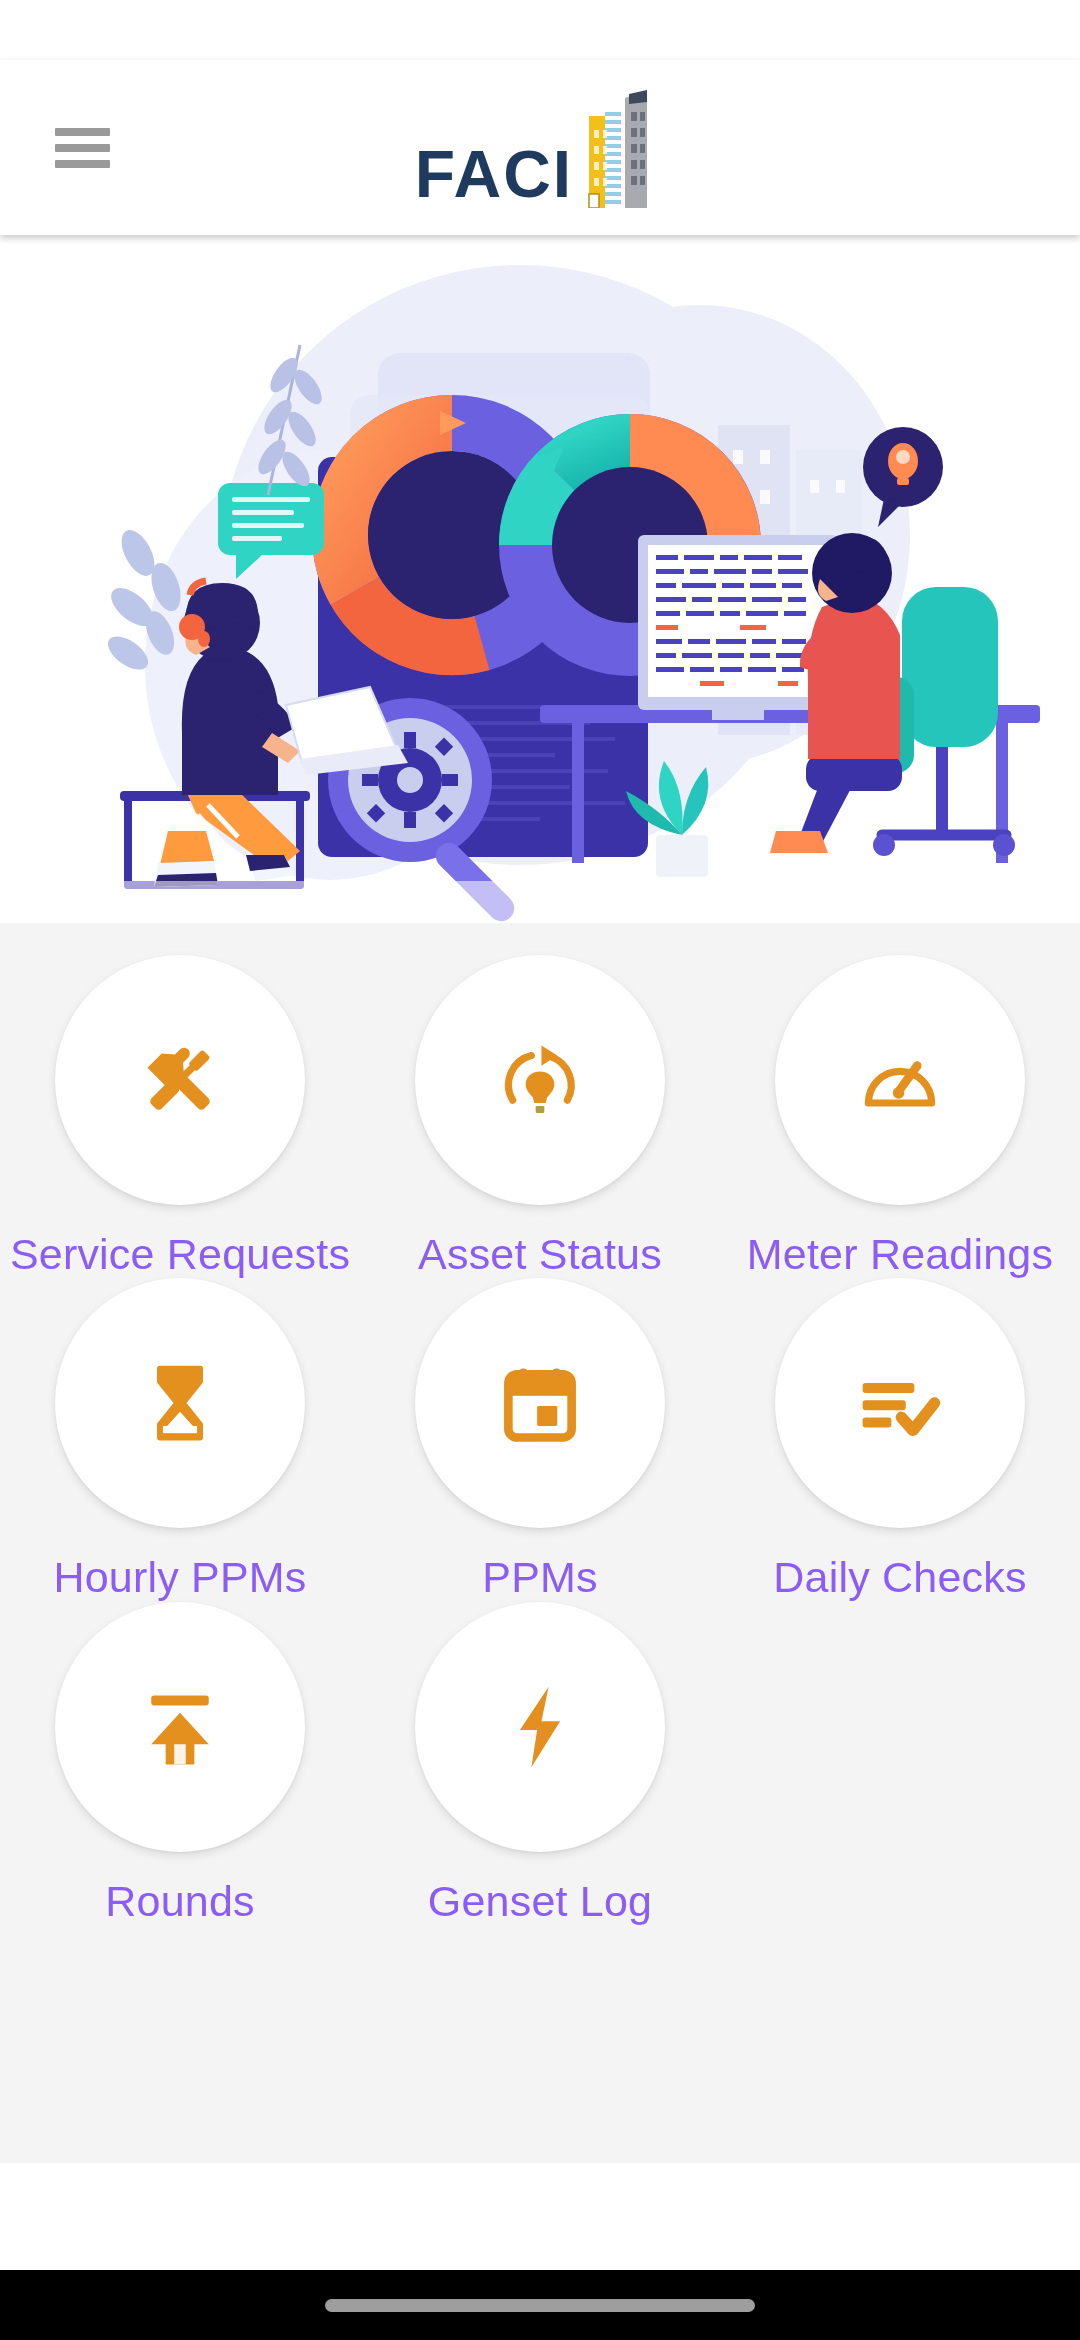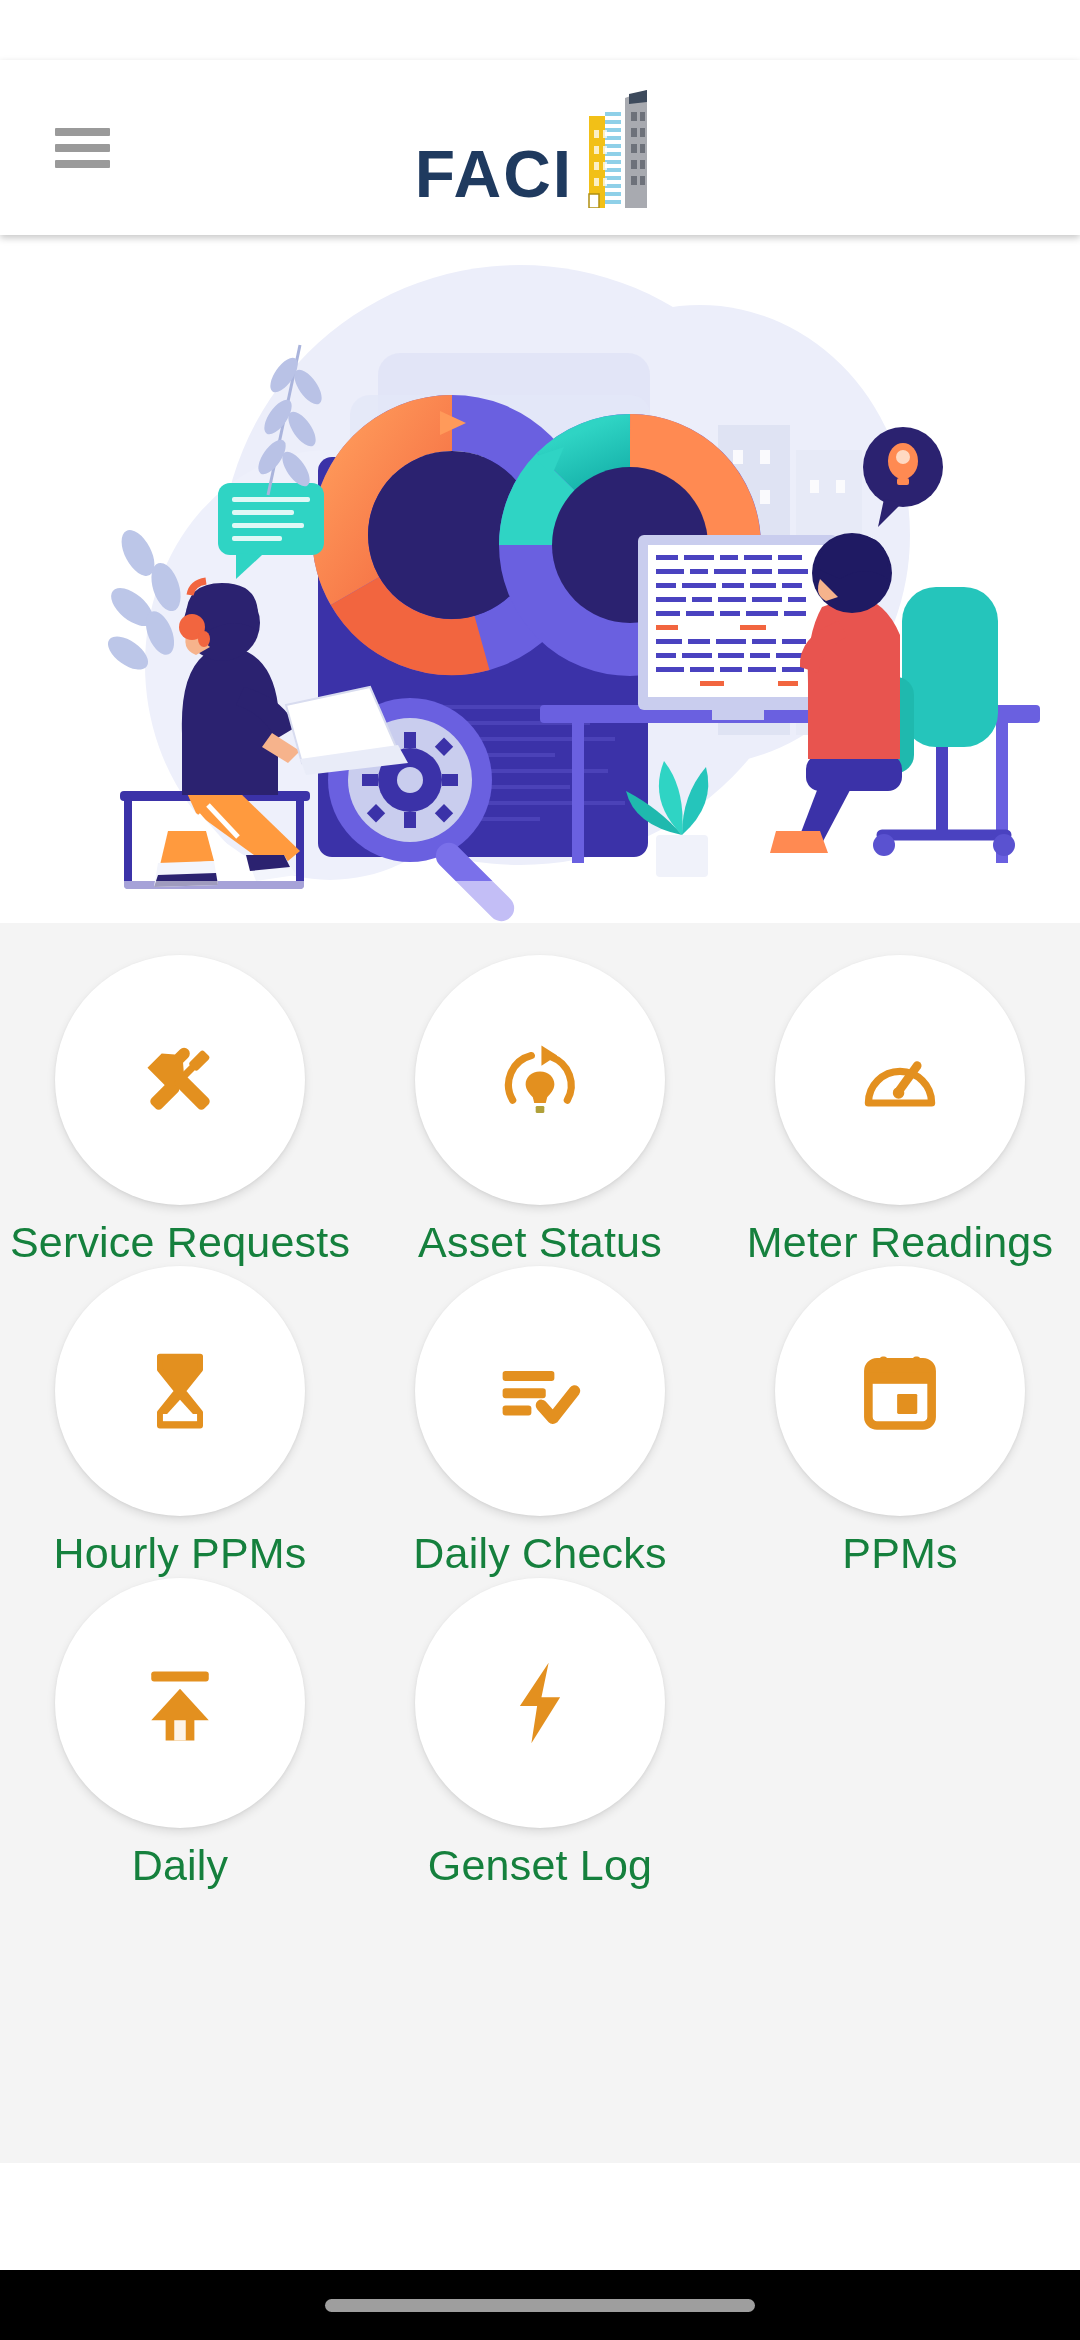--- a/index.html
+++ b/index.html
@@ -64,22 +64,22 @@
   }
   .tile-circle {
     width:250px; height:250px; border-radius:50%;
     background:#ffffff;
     box-shadow:0 4px 10px rgba(0,0,0,0.10), 0 1px 3px rgba(0,0,0,0.06);
     display:flex; align-items:center; justify-content:center;
   }
   .tile-icon { width:92px; height:92px; display:block; }
   .tile-icon svg { width:100%; height:100%; display:block; }
   .tile-label {
-    margin-top:14px;
-    font-size:43px; font-weight:400; color:#15803d;
+    margin-top:26px;
+    font-size:43px; font-weight:400; color:#8b5cf6;
     letter-spacing:0.2px; text-align:center; line-height:1.1;
   }
 
   
   .navbar {
     position:absolute; left:0; bottom:0;
     width:1080px; height:70px; background:#000000;
     display:flex; align-items:center; justify-content:center;
   }
   .nav-pill { width:430px; height:13px; border-radius:8px; background:#9e9e9e; }
@@ -462,58 +462,58 @@
               <path d="M18 8 h28 v9 L34 32 L46 47 v9 H18 v-9 L30 32 L18 17 Z" fill="none" stroke="#e3901f" stroke-width="4" stroke-linejoin="round"></path>
             </svg>
           </span>
         </div>
         <div class="tile-label">Hourly PPMs</div>
       </div>
 
       <div class="tile">
         <div class="tile-circle">
           <span class="tile-icon">
-            <svg viewBox="0 0 64 64" xmlns="http://www.w3.org/2000/svg" fill="#e3901f">
-              <rect x="6" y="18" width="36" height="7" rx="2"></rect>
-              <rect x="6" y="30" width="30" height="7" rx="2"></rect>
-              <rect x="6" y="42" width="20" height="7" rx="2"></rect>
-              <path d="M33 42 L41 51 L56 32" fill="none" stroke="#e3901f" stroke-width="8" stroke-linecap="round" stroke-linejoin="round"></path>
-            </svg>
-          </span>
-        </div>
-        <div class="tile-label">Daily Checks</div>
-      </div>
-
-      <div class="tile">
-        <div class="tile-circle">
-          <span class="tile-icon">
             <svg viewBox="0 0 64 64" xmlns="http://www.w3.org/2000/svg">
               <rect x="18" y="8" width="5" height="10" rx="2" fill="#e3901f"></rect>
               <rect x="41" y="8" width="5" height="10" rx="2" fill="#e3901f"></rect>
               <rect x="10" y="12" width="44" height="44" rx="6" fill="none" stroke="#e3901f" stroke-width="6"></rect>
               <rect x="10" y="12" width="44" height="13" rx="6" fill="#e3901f"></rect>
               <rect x="10" y="19" width="44" height="8" fill="#e3901f"></rect>
               <rect x="30" y="34" width="14" height="14" rx="1" fill="#e3901f"></rect>
             </svg>
           </span>
         </div>
         <div class="tile-label">PPMs</div>
       </div>
 
       <div class="tile">
         <div class="tile-circle">
           <span class="tile-icon">
             <svg viewBox="0 0 64 64" xmlns="http://www.w3.org/2000/svg" fill="#e3901f">
+              <rect x="6" y="18" width="36" height="7" rx="2"></rect>
+              <rect x="6" y="30" width="30" height="7" rx="2"></rect>
+              <rect x="6" y="42" width="20" height="7" rx="2"></rect>
+              <path d="M33 42 L41 51 L56 32" fill="none" stroke="#e3901f" stroke-width="8" stroke-linecap="round" stroke-linejoin="round"></path>
+            </svg>
+          </span>
+        </div>
+        <div class="tile-label">Daily Checks</div>
+      </div>
+
+      <div class="tile">
+        <div class="tile-circle">
+          <span class="tile-icon">
+            <svg viewBox="0 0 64 64" xmlns="http://www.w3.org/2000/svg" fill="#e3901f">
               <rect x="12" y="10" width="40" height="7" rx="2"></rect>
               <path d="M32 22 L52 44 H42 V58 H22 V44 H12 Z"></path>
               <rect x="28" y="44" width="8" height="14" fill="#ffffff" opacity="0.9"></rect>
             </svg>
           </span>
         </div>
-        <div class="tile-label">Daily</div>
+        <div class="tile-label">Rounds</div>
       </div>
 
       <div class="tile">
         <div class="tile-circle">
           <span class="tile-icon">
             <svg viewBox="0 0 64 64" xmlns="http://www.w3.org/2000/svg">
               <path d="M38 4 L18 34 H30 L26 60 L46 28 H33 Z" fill="#e3901f"></path>
             </svg>
           </span>
         </div>

